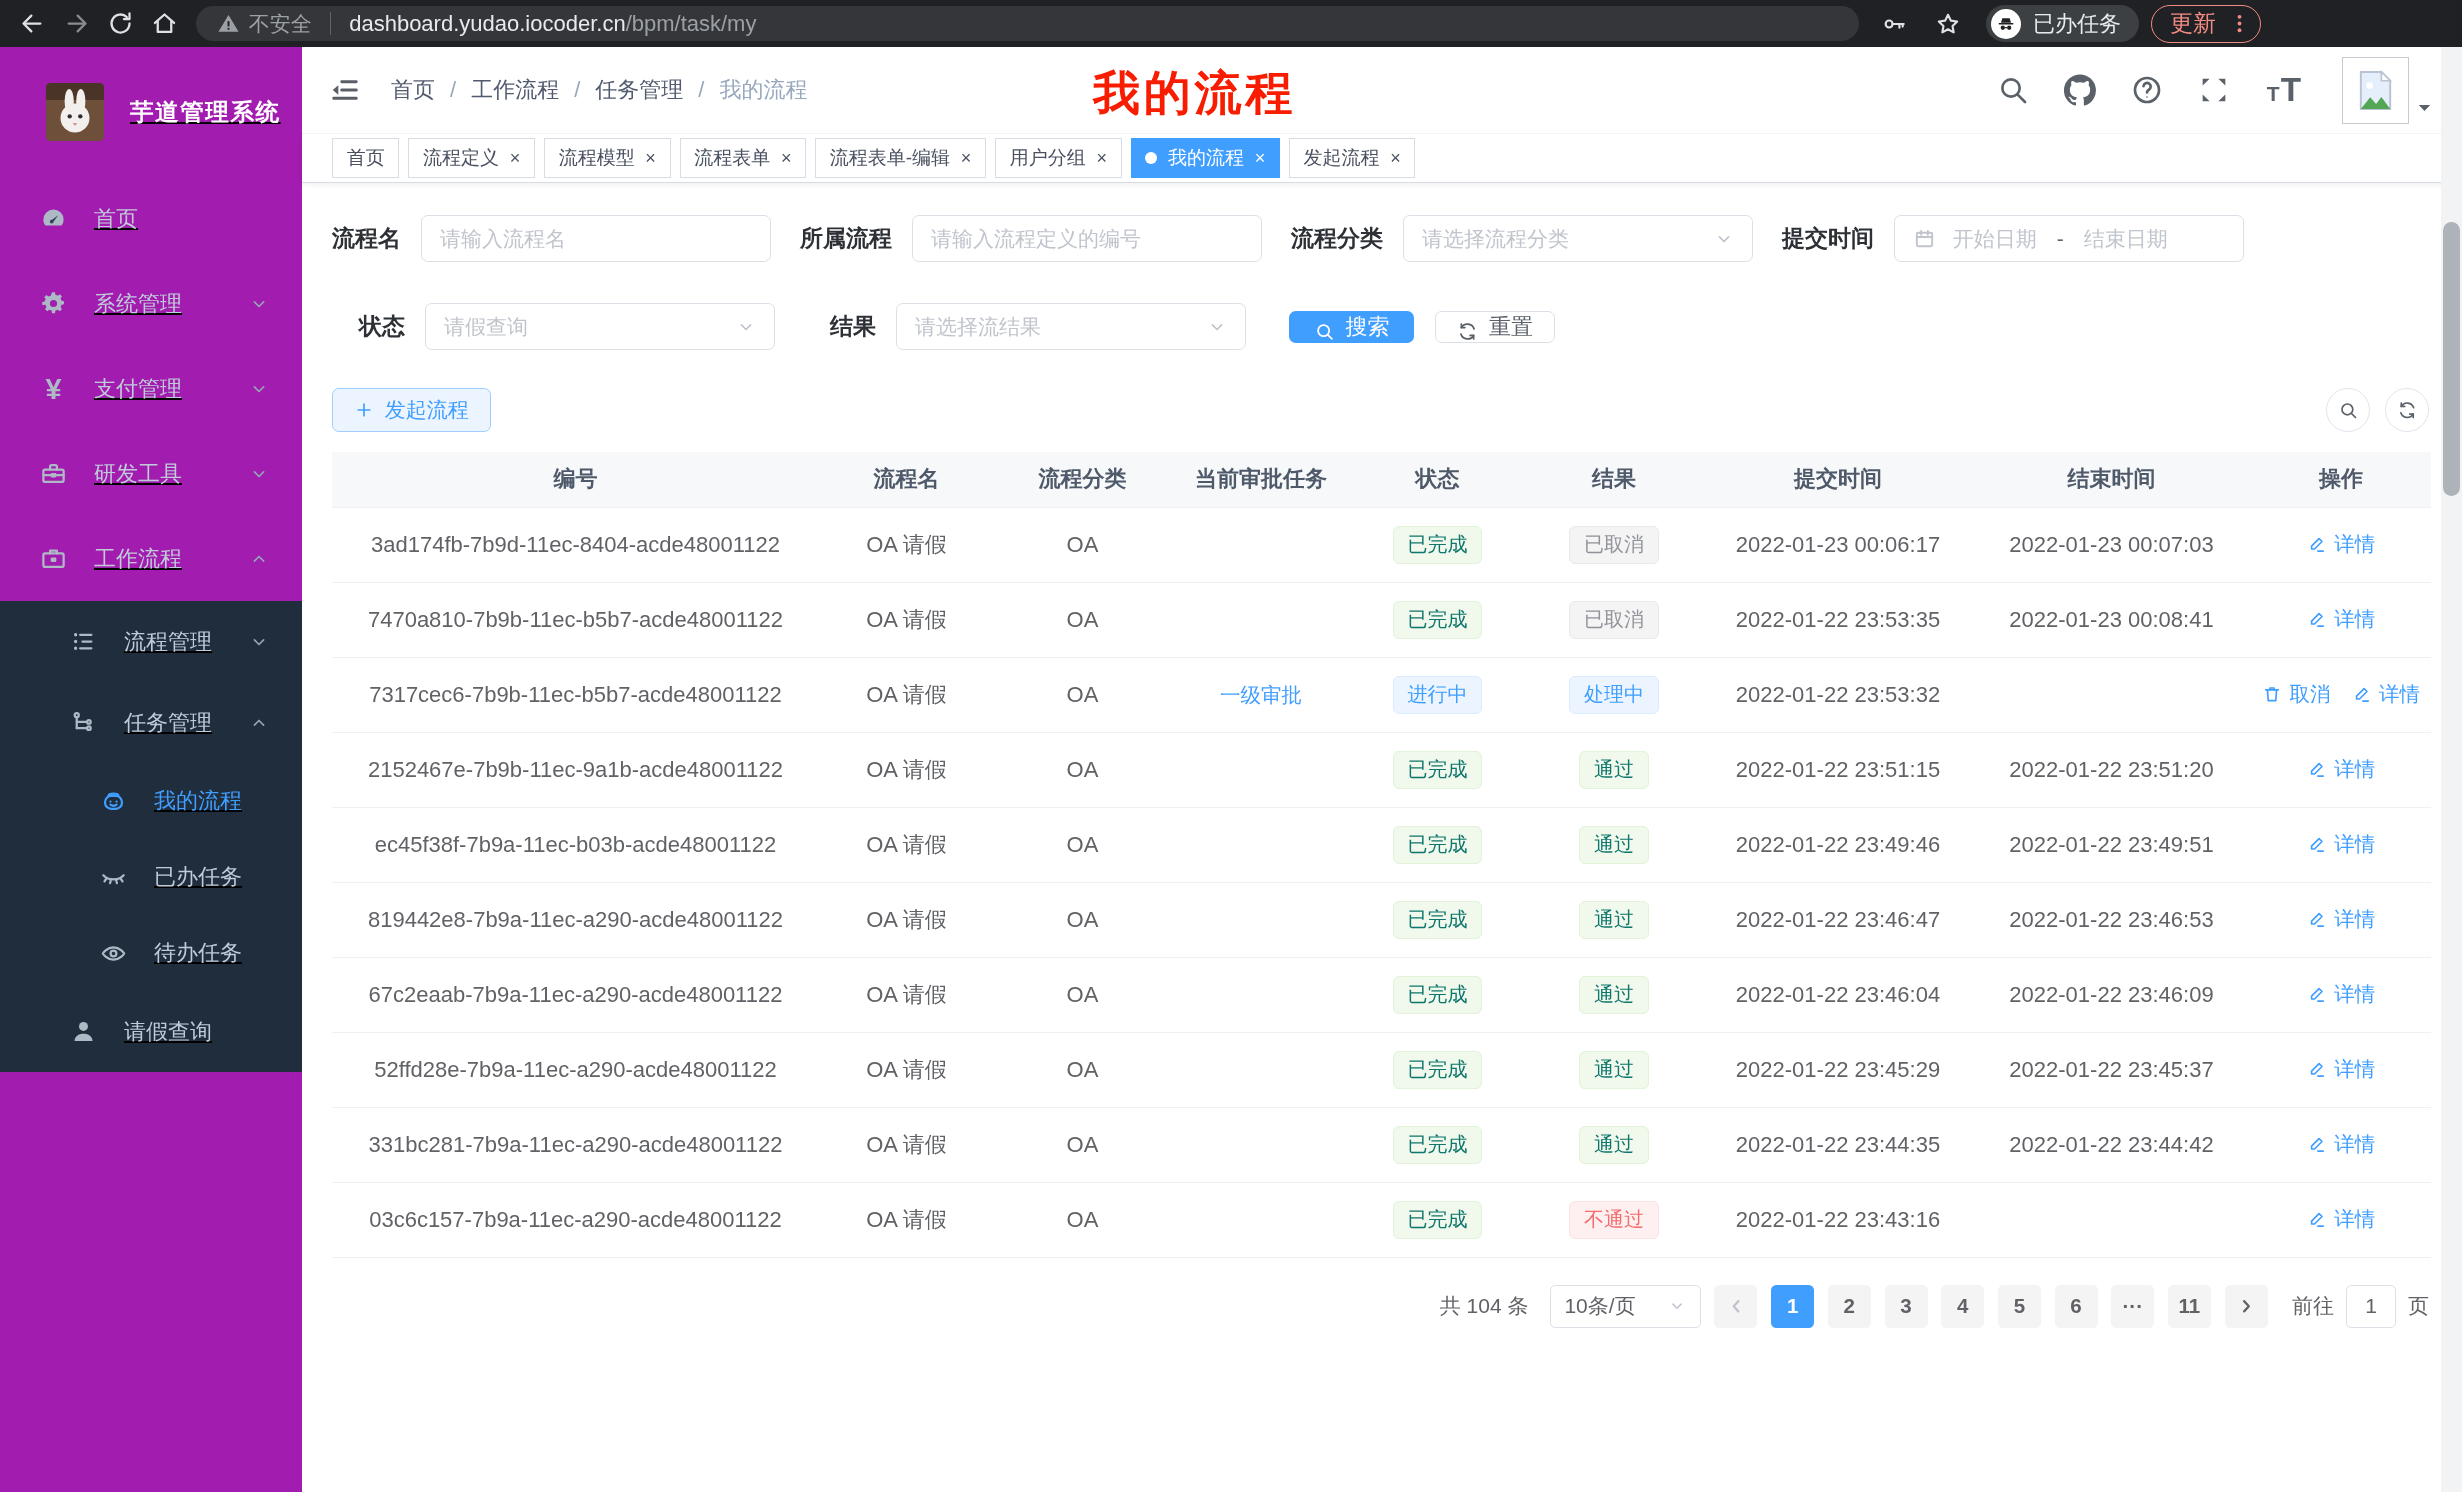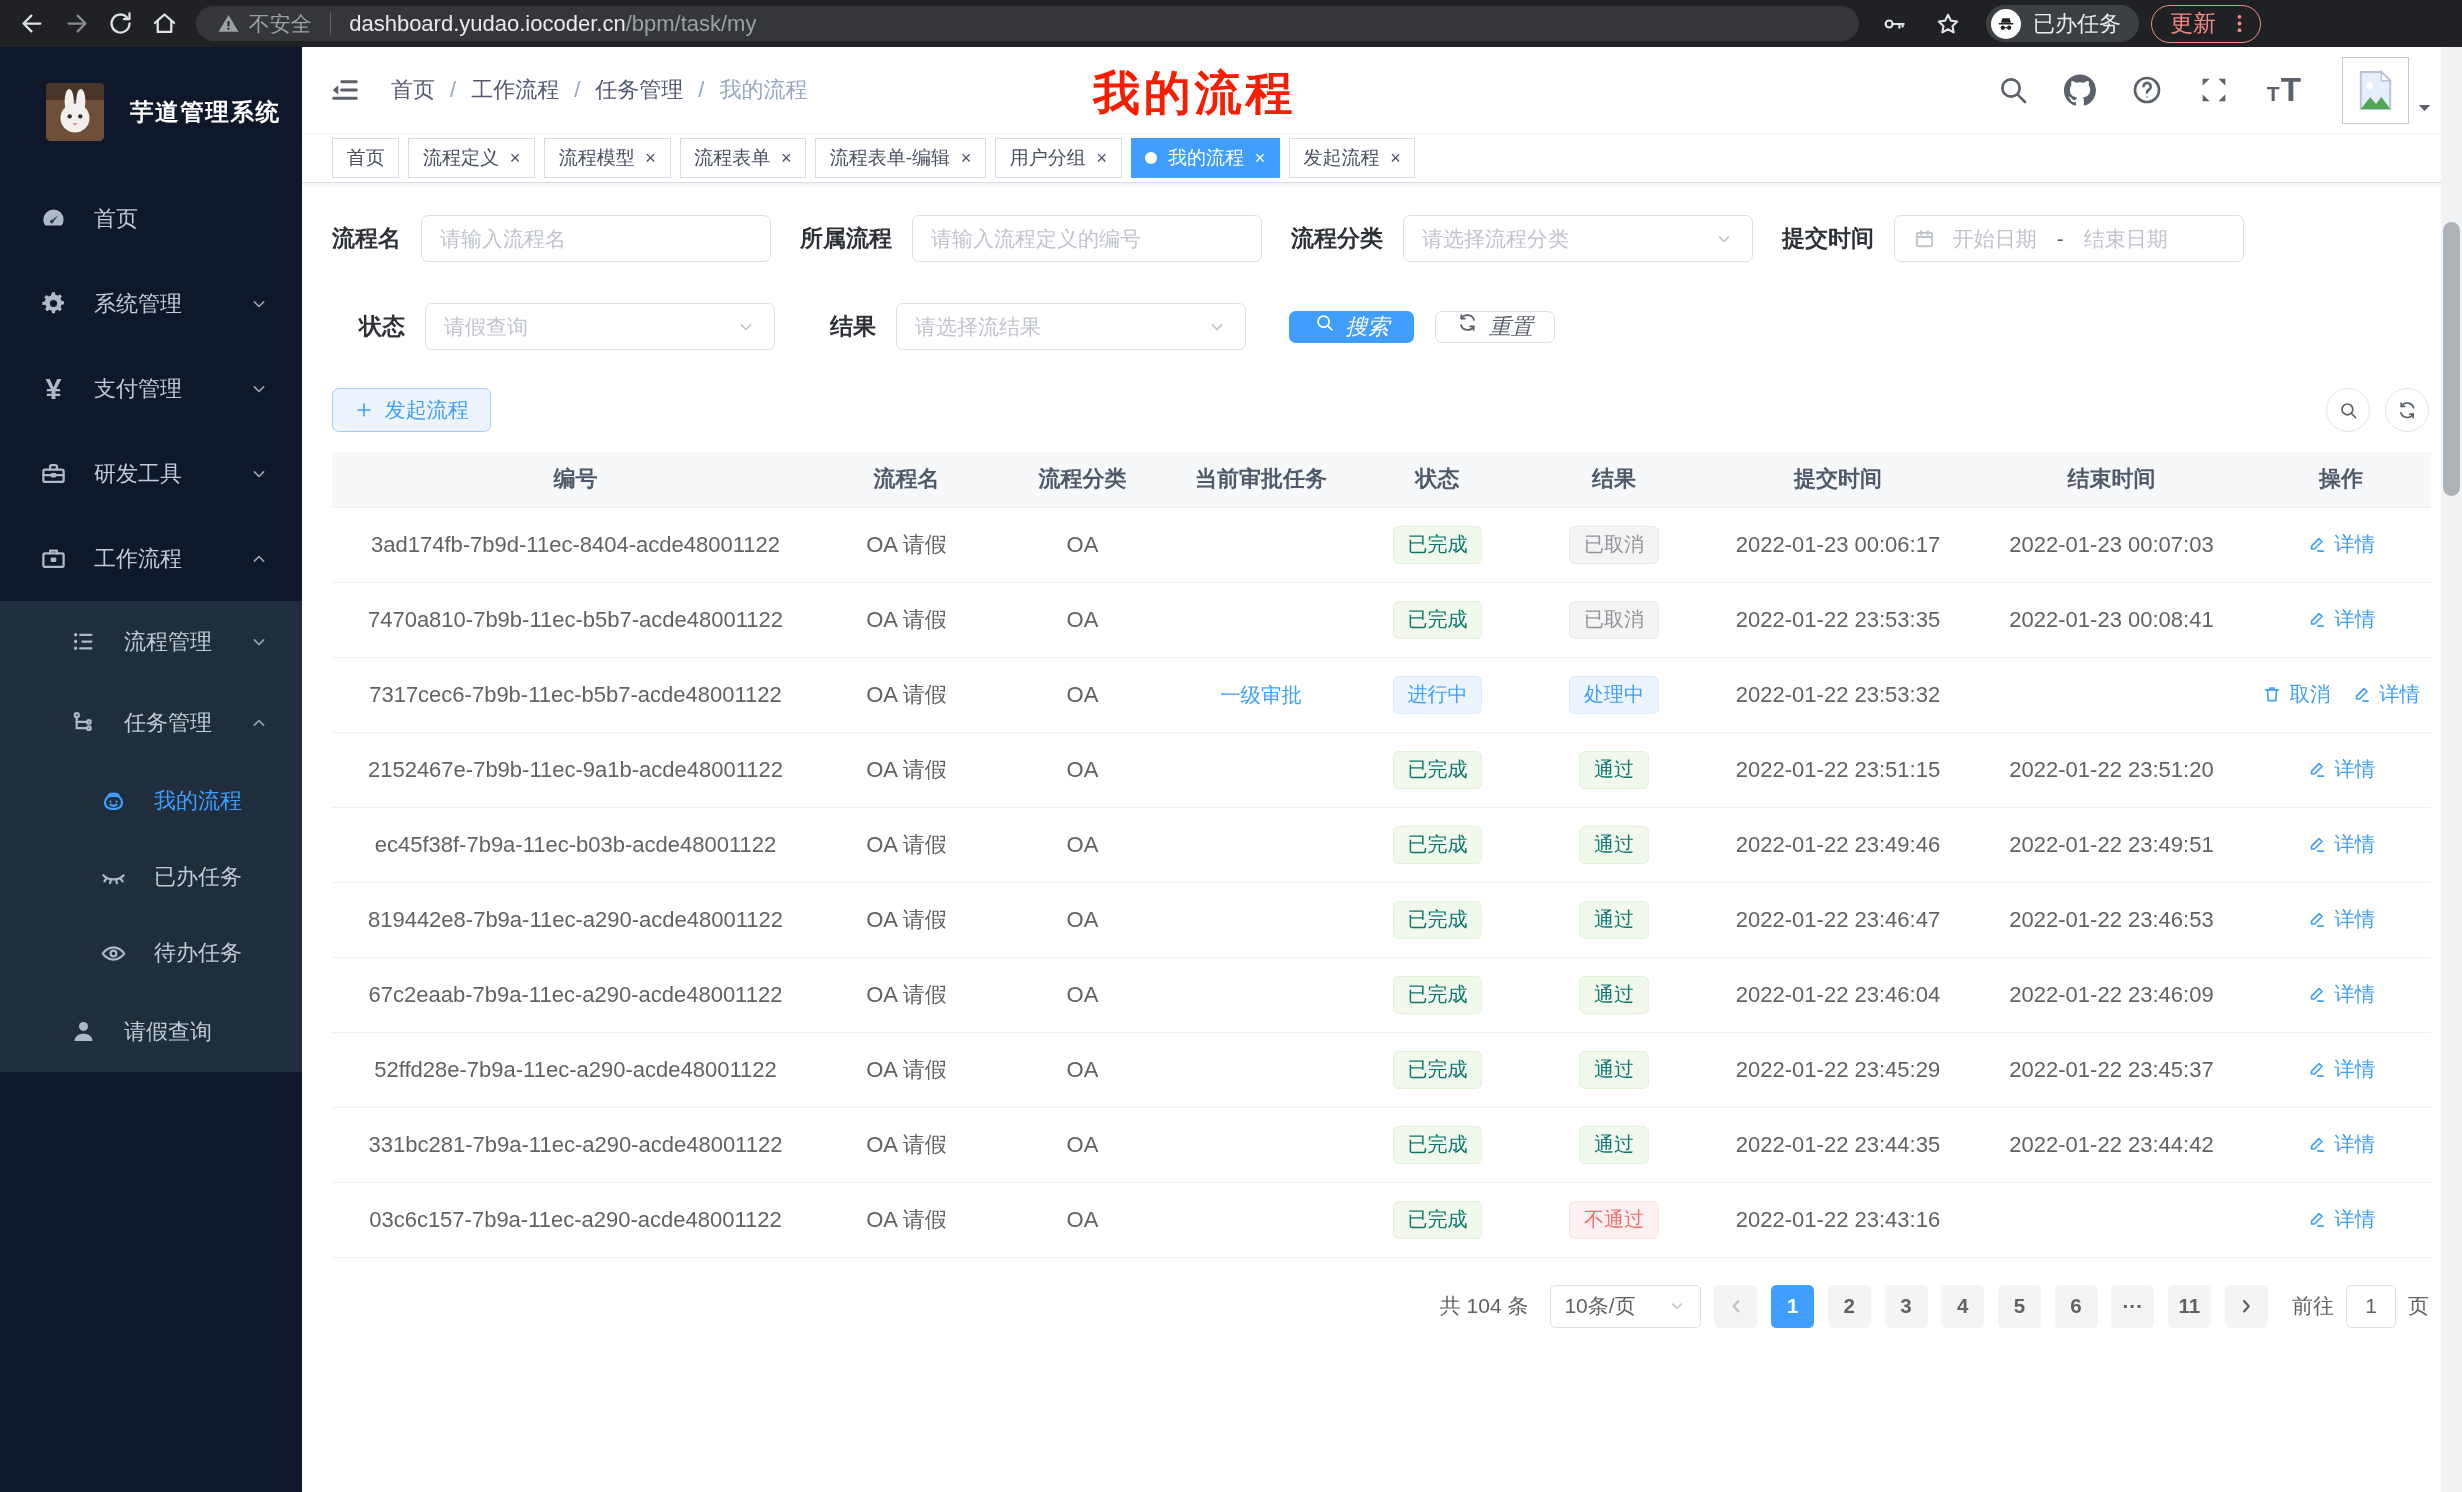--- a/index.html
+++ b/index.html
@@ -19,21 +19,21 @@
 .addr .host{color:#e8eaed;}
 .addr .path{color:#9aa0a6;}
 .bar-ic{font-size:26px;color:#dee1e6;margin:0 13.7px;flex:0 0 auto;}
 .chip{height:37px;background:#3c4043;border-radius:19px;display:flex;align-items:center;gap:12px;padding:0 18px 0 4.6px;font-size:22px;color:#e8eaed;margin:0 12px;flex:0 0 auto;}
 .chip .inc{width:30px;height:30px;background:#fff;border-radius:50%;display:flex;align-items:center;justify-content:center;color:#202124;font-size:20px;}
 .update{height:38px;border:1.5px solid #f28b82;border-radius:20.5px;color:#f28b82;display:flex;align-items:center;gap:12px;padding:0 9px 0 18px;font-size:23px;background:transparent;flex:0 0 auto;}
 .update .ic{font-size:23px;}
 
 
 .app{display:flex;height:1446px;}
-.sidebar{width:302px;flex:0 0 302px;background:#0f172a;}
+.sidebar{width:302px;flex:0 0 302px;background:#a21caf;text-decoration:underline;}
 .logo-row{height:129px;display:flex;align-items:center;padding-left:46px;}
 .logo-img{width:58px;height:58px;border-radius:4.6px;overflow:hidden;font-size:58px;}
 .logo-img svg{width:58px;height:58px;}
 .logo-title{color:#fff;font-size:23.6px;font-weight:700;margin-left:26px;letter-spacing:1.5px;white-space:nowrap;}
 .m-item{position:relative;display:flex;align-items:center;color:#bfcbd9;font-size:22px;cursor:pointer;white-space:nowrap;}
 .m-item[data-level="1"]{height:85px;padding-left:37px;}
 .m-item[data-level="2"]{height:81px;padding-left:67px;background:#1f2d3d;}
 .m-item[data-level="3"]{height:76px;padding-left:97px;background:#1f2d3d;}
 .m-icon{font-size:27px;width:33px;display:flex;justify-content:center;margin-right:24px;color:#aeb9c6;}
 .m-item[data-active="true"],.m-item[data-active="true"] .m-icon{color:#409eff;}
@@ -67,21 +67,21 @@
 .content{padding:0 33px 0 30px;flex:1;}
 .f-row{display:flex;align-items:center;margin-top:32px;}
 .f-row.second{margin-top:41px;}
 .f-item{display:flex;align-items:center;margin-right:29px;}
 .f-label{font-size:23px;font-weight:700;color:#2d3136;margin-right:20px;white-space:nowrap;}
 .f-box{width:350px;height:47px;border:1.5px solid #dcdfe6;border-radius:6.8px;background:#fff;display:flex;align-items:center;padding:0 18px;font-size:21px;color:#c0c4cc;}
 .f-box .ph{flex:1;text-align:left;}
 .f-box .sel-ar{font-size:20px;color:#c0c4cc;}
 .f-box.date .cal{font-size:23px;color:#c0c4cc;margin-right:16.7px;}
 .f-box.date .dash{color:#606266;margin:0 20px;}
-.btn{display:inline-flex;align-items:flex-start;gap:10.7px;height:32px;border-radius:6.8px;font-size:22px;cursor:pointer;border:1.5px solid transparent;font-style:italic;}
+.btn{display:inline-flex;align-items:flex-end;gap:10.7px;height:32px;border-radius:6.8px;font-size:22px;cursor:pointer;border:1.5px solid transparent;}
 .btn .ic{font-size:21px;}
 .btn-primary{background:#409eff;color:#fff;padding:0 24px;margin-left:13.7px;}
 .btn-plain{background:#fff;color:#5a6169;border-color:#dcdfe6;padding:0 21px;margin-left:21px;}
 .action-row{margin-top:38px;display:flex;align-items:center;justify-content:space-between;}
 .btn-soft{display:inline-flex;align-items:center;gap:10.7px;height:44px;padding:0 21px;background:#ecf5ff;border:1.5px solid #a0cfff;border-radius:6.8px;color:#409eff;font-size:21px;cursor:pointer;}
 .btn-soft .ic{font-size:20px;}
 .circle-btns{display:flex;gap:15px;}
 .cbtn{width:44px;height:44px;border-radius:50%;border:1.5px solid #e0e5ec;background:#fff;color:#5a6169;display:flex;align-items:center;justify-content:center;font-size:20.5px;cursor:pointer;}
 
 

